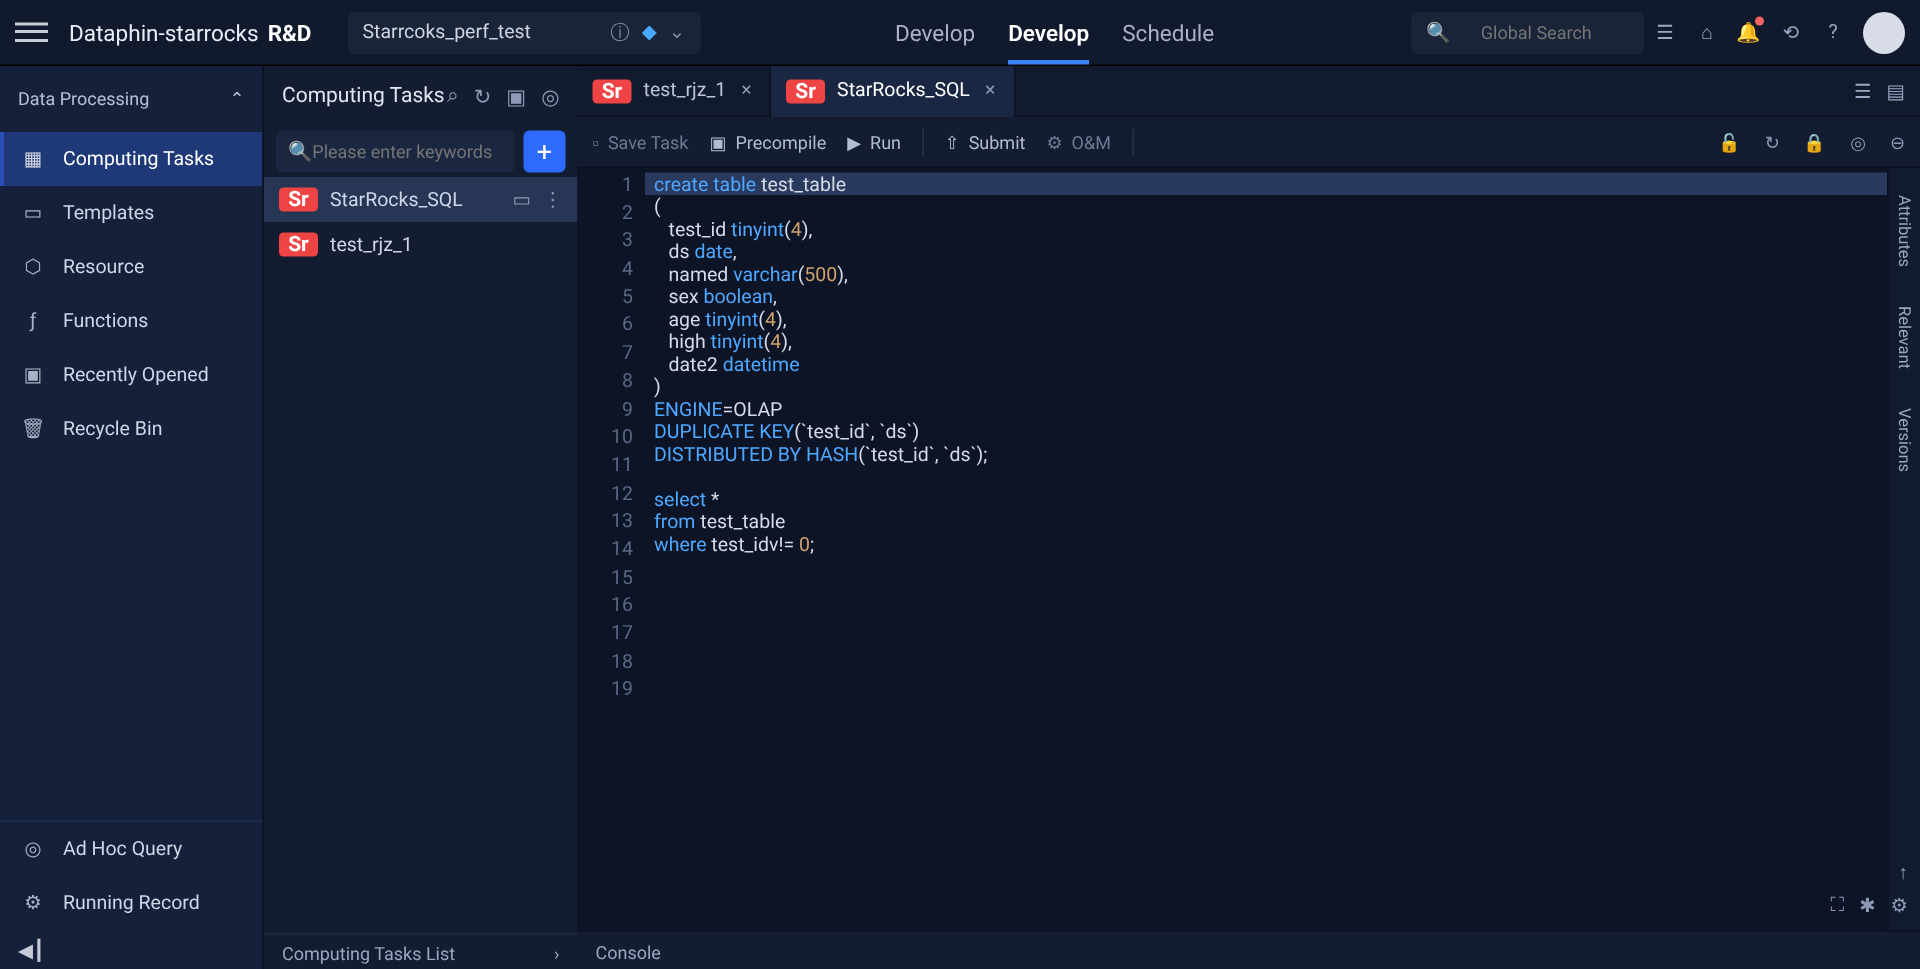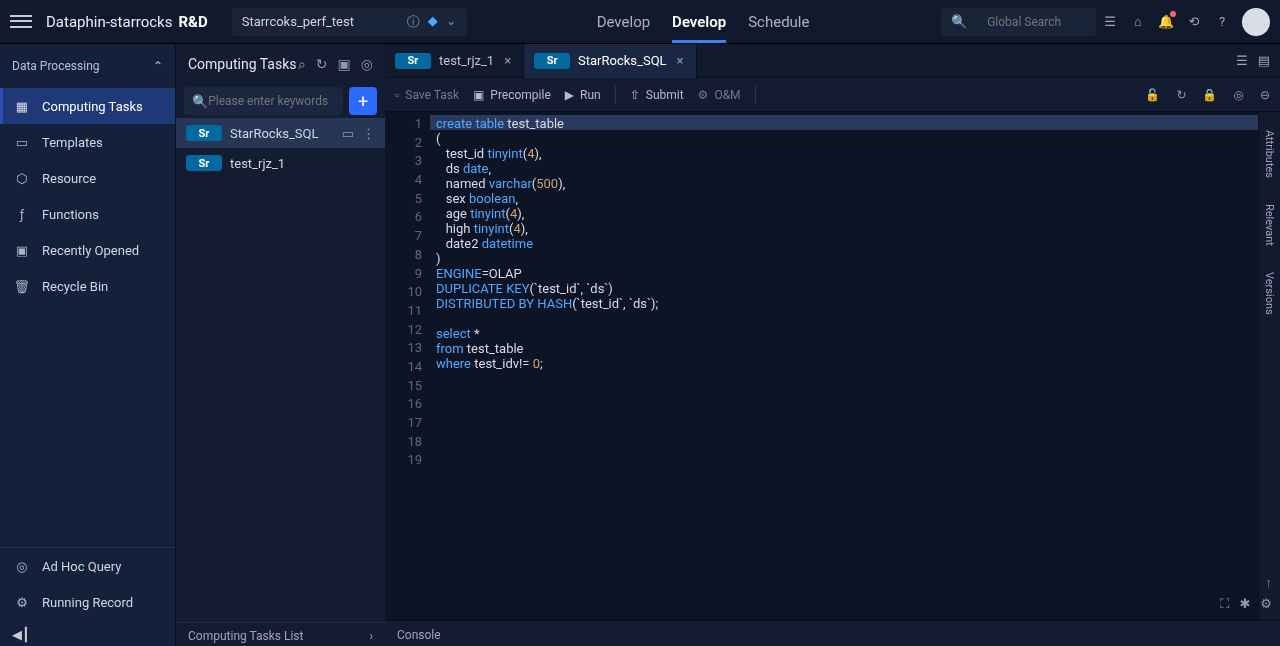--- a/index.html
+++ b/index.html
@@ -29,21 +29,21 @@
 .coll{height:28px;display:flex;align-items:center;padding-left:12px;cursor:pointer}
 .side2{width:210px;background:#131c30;border-left:1px solid #0b1020;display:flex;flex-direction:column}
 .s2head{height:40px;display:flex;align-items:center;padding:0 12px;color:#e2e6f1;font-size:14px}
 .s2ico{margin-left:auto;display:flex;gap:10px;color:#8f99b5}
 .s2search{display:flex;align-items:center;padding:0 8px;gap:6px;height:34px}
 .s2search .inp{flex:1;background:#1b2640;border-radius:4px;height:28px;display:flex;align-items:center;padding:0 8px}
 .s2search input{background:transparent;border:0;color:#c7cbd6;outline:0;width:100%;font-size:12px}
 .add{width:28px;height:28px;background:#2d6bff;border-radius:4px;display:flex;align-items:center;justify-content:center;color:#fff;font-size:18px;cursor:pointer}
 .titem{height:30px;display:flex;align-items:center;padding:0 10px;gap:8px;cursor:pointer;font-size:13px;color:#cfd6e8}
 .titem.sel{background:#273655}
-.sr{width:36px;height:16px;background:#0369a1;border-radius:3px;color:#fff;font-size:11px;font-weight:700;display:flex;align-items:center;justify-content:center}
+.sr{width:26px;height:16px;background:#ef4444;border-radius:3px;color:#fff;font-size:14px;font-weight:700;display:flex;align-items:center;justify-content:center}
 .tacts{margin-left:auto;display:flex;gap:8px;color:#8f99b5}
 .s2foot{margin-top:auto;height:26px;border-top:1px solid #202b45;display:flex;align-items:center;padding:0 12px;color:#9ba6c2;font-size:12px;justify-content:space-between}
 .main{flex:1;display:flex;flex-direction:column;background:#0d1426}
 .tabs{height:34px;background:#121a2e;display:flex;align-items:center;border-bottom:1px solid #0b1020}
 .tab{height:34px;display:flex;align-items:center;padding:0 10px;gap:8px;color:#bcc4db;border-right:1px solid #0b1020;cursor:pointer}
 .tab.act{background:#1a2742;color:#fff}
 .x{color:#8f99b5;cursor:pointer;padding:0 2px}
 .tabr{margin-left:auto;display:flex;gap:10px;padding-right:10px;color:#9ba6c2}
 .tool{height:34px;background:#141c31;display:flex;align-items:center;padding:0 10px;gap:14px;border-bottom:1px solid #0b1020;color:#b4bcd4;font-size:12px}
 .tool .g{display:flex;align-items:center;gap:6px;cursor:pointer}

